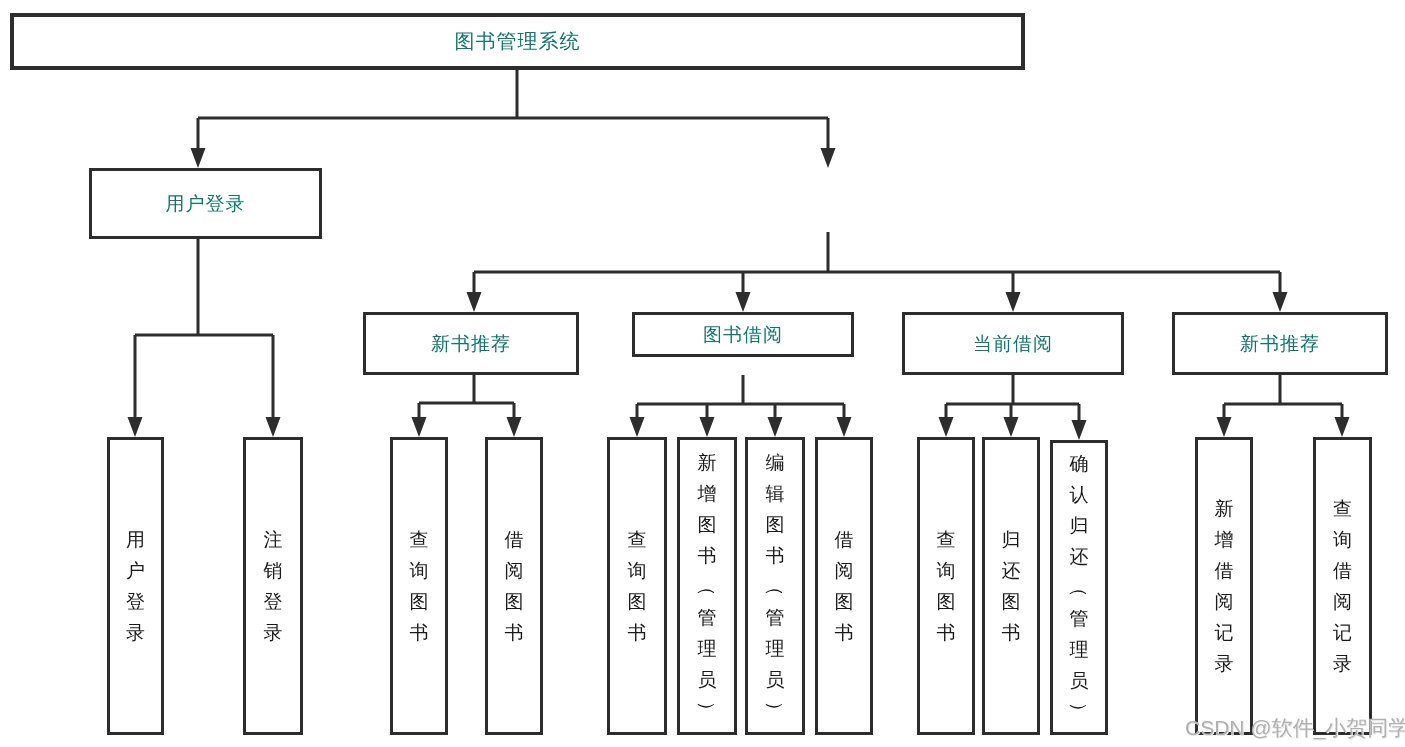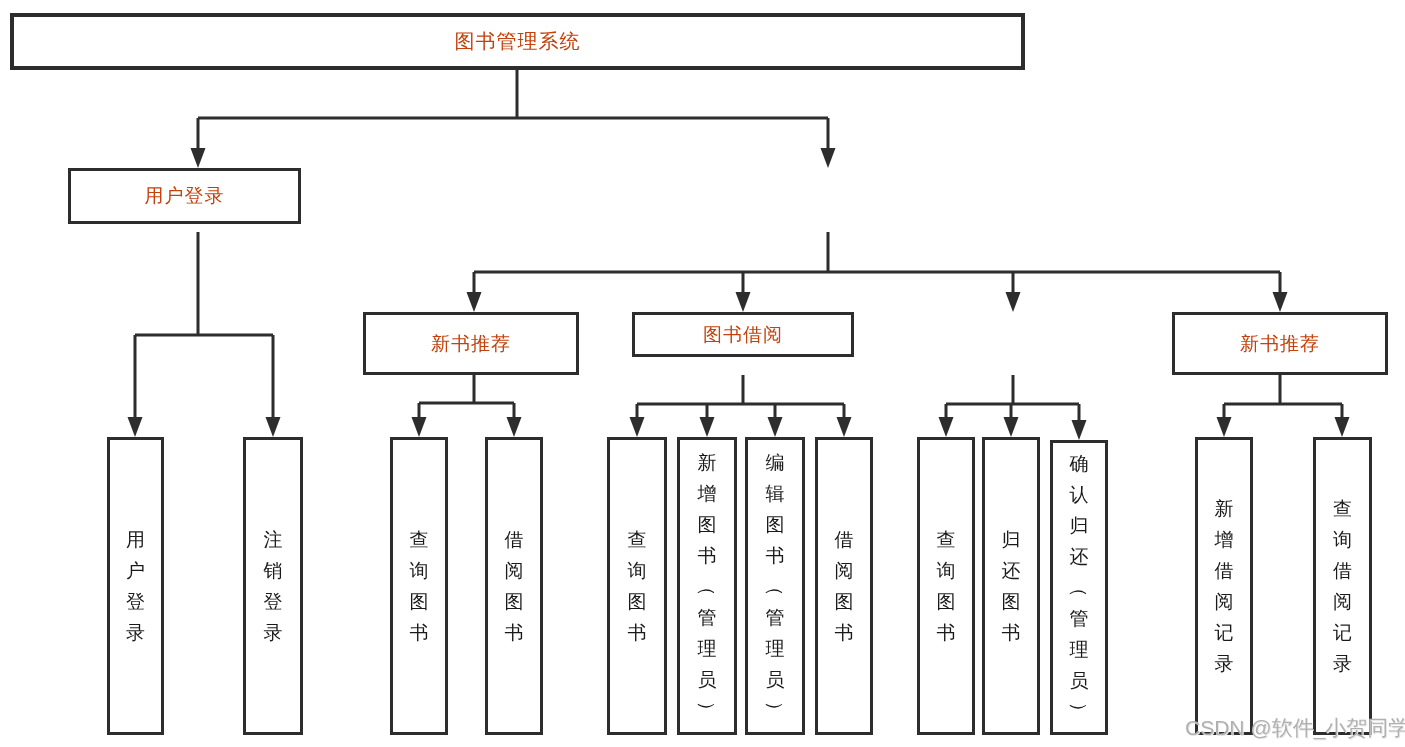--- a/index.html
+++ b/index.html
@@ -17,21 +17,21 @@
   #wires {
     position: absolute; left: 0; top: 0;
     width: 1405px; height: 747px;
     z-index: 1;
   }
   .hbox {
     position: absolute;
     border: 3px solid #2d2d2d;
     background: #ffffff;
     display: flex; align-items: center; justify-content: center;
-    font-size: 19px; color: #c2410c;
+    font-size: 19px; color: #0f766e;
     letter-spacing: 1px;
     z-index: 2;
     box-sizing: border-box;
   }
   .hbox.root { border-width: 4px; font-size: 20px; }
   .vbox {
     position: absolute;
     border: 3px solid #2d2d2d;
     background: #ffffff;
     display: flex; flex-direction: column;
@@ -96,24 +96,25 @@
       <polygon points="938.5,417 953.5,417 946,437"></polygon>
       <polygon points="1003.5,417 1018.5,417 1011,437"></polygon>
       <polygon points="1071.5,420 1086.5,420 1079,440"></polygon>
       <polygon points="1216.5,417 1231.5,417 1224,437"></polygon>
       <polygon points="1334.5,417 1349.5,417 1342,437"></polygon>
     </g>
   </svg>
 
   <div class="hbox root" style="left:10px; top:13px; width:1015px; height:57px">图书管理系统</div>
 
-  <div class="hbox" style="left:68px; top:168px; width:233px; height:56px">用户登录</div>
+  <div class="hbox" style="left:89px; top:168px; width:233px; height:71px">用户登录</div>
 
   <div class="hbox" style="left:363px; top:312px; width:216px; height:63px">新书推荐</div>
   <div class="hbox" style="left:632px; top:312px; width:222px; height:45px">图书借阅</div>
+  <div class="hbox" style="left:902px; top:312px; width:222px; height:63px">当前借阅</div>
   <div class="hbox" style="left:1172px; top:312px; width:216px; height:63px">新书推荐</div>
 
   <div class="vbox" style="left:107px; top:437px; width:57px; height:298px">
       <div class="vch">用</div>
       <div class="vch">户</div>
       <div class="vch">登</div>
       <div class="vch">录</div>
     </div>
   <div class="vbox" style="left:243px; top:437px; width:60px; height:298px">
       <div class="vch">注</div>

